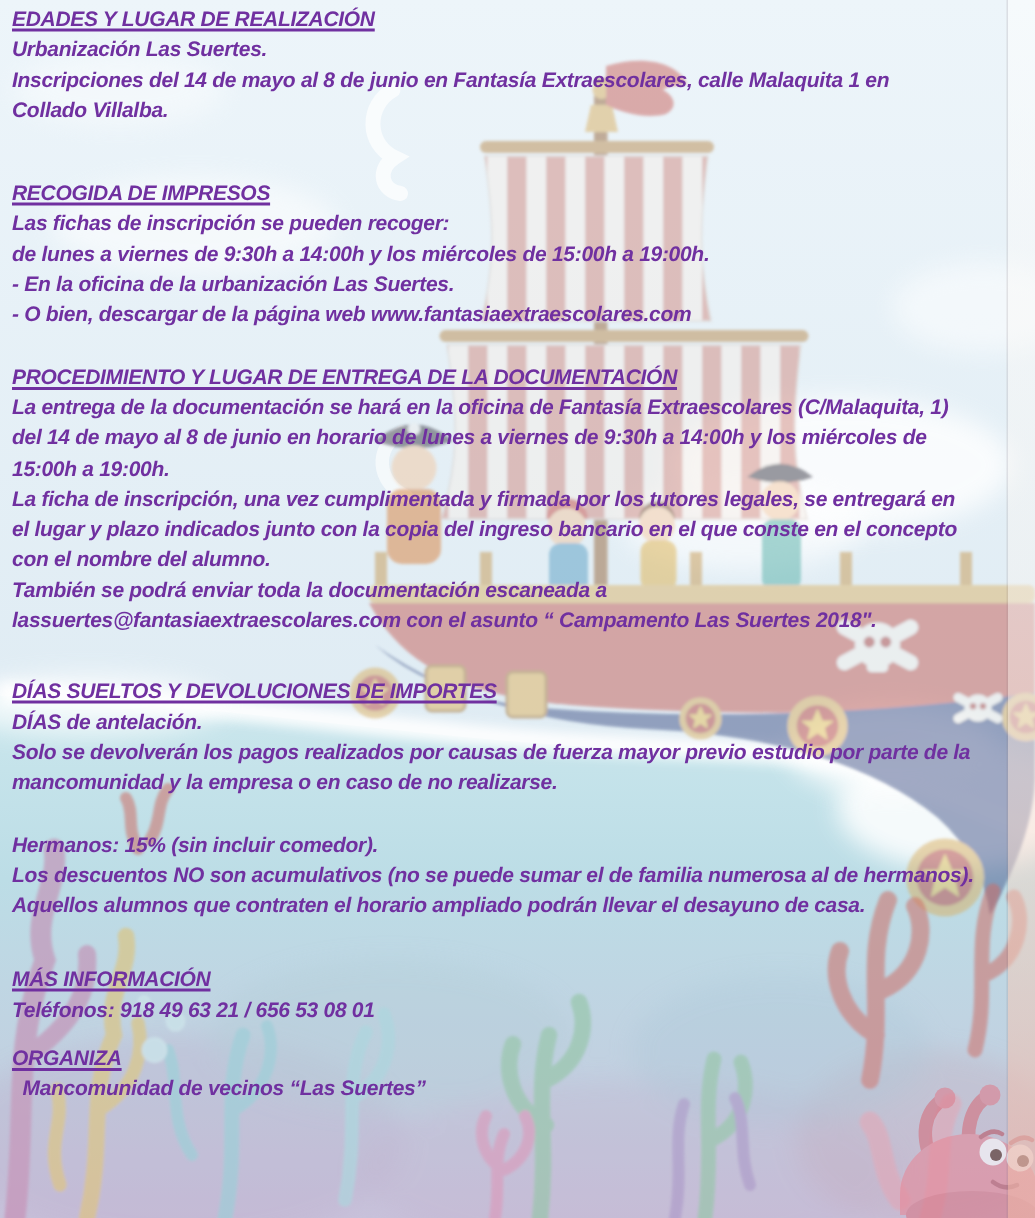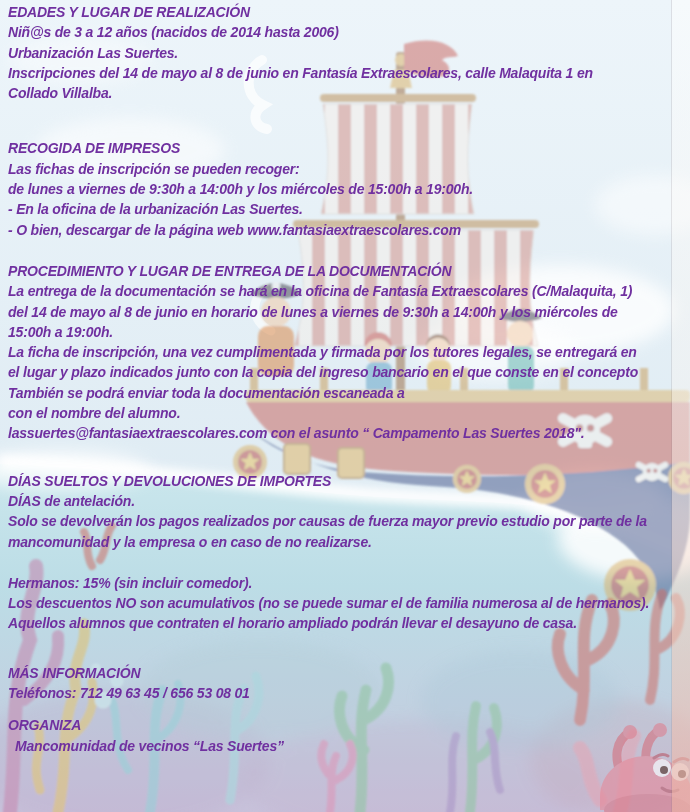--- a/index.html
+++ b/index.html
@@ -8,21 +8,21 @@
     background:#e9f2f8;
     font-family:"Liberation Sans","DejaVu Sans",sans-serif;
   }
   #bg{position:absolute;left:0;top:0;width:690px;height:812px}
   #textlayer{
     position:absolute;left:8px;top:2px;width:680px;
     color:#7030a0;font-weight:bold;font-style:italic;
     font-size:14px;line-height:20.3px;letter-spacing:-0.2px;
   }
   .sec{margin:0}
-  .hdr{text-decoration-thickness:1.5px;text-underline-offset:2px;white-space:nowrap}
+  .hdr{text-decoration:underline;text-decoration-thickness:1.5px;text-underline-offset:2px;white-space:nowrap}
   .line{white-space:nowrap}
   .indent{padding-left:7px}
   #sec-recogida{margin-top:35px}
   #sec-procedimiento{margin-top:21px}
   #sec-dias{margin-top:27px}
   #sec-descuentos{margin-top:21px}
   #sec-mas{margin-top:29px}
   #sec-organiza{margin-top:12px}
 </style>
 </head>
@@ -216,62 +216,61 @@
   </g>
 
   <rect x="671" y="0" width="1" height="812" fill="#8c7882" opacity="0.18"></rect>
   <rect x="672" y="0" width="18" height="812" fill="url(#edge)"></rect>
 </svg>
 
 <div id="textlayer">
 
   <section class="sec" id="sec-edades">
     <div class="hdr">EDADES Y LUGAR DE REALIZACIÓN</div>
-    <div class="line">Niñ@s de 3 a 12 años (nacidos de 2014 hasta 2006)</div>
     <div class="line">Urbanización Las Suertes.</div>
     <div class="line">Inscripciones del 14 de mayo al 8 de junio en Fantasía Extraescolares, calle Malaquita 1 en</div>
     <div class="line">Collado Villalba.</div>
   </section>
 
   <section class="sec" id="sec-recogida">
     <div class="hdr">RECOGIDA DE IMPRESOS</div>
     <div class="line">Las fichas de inscripción se pueden recoger:</div>
     <div class="line">de lunes a viernes de 9:30h a 14:00h y los miércoles de 15:00h a 19:00h.</div>
     <div class="line">- En la oficina de la urbanización Las Suertes.</div>
     <div class="line">- O bien, descargar de la página web www.fantasiaextraescolares.com</div>
   </section>
 
   <section class="sec" id="sec-procedimiento">
     <div class="hdr">PROCEDIMIENTO Y LUGAR DE ENTREGA DE LA DOCUMENTACIÓN</div>
     <div class="line">La entrega de la documentación se hará en la oficina de Fantasía Extraescolares (C/Malaquita, 1)</div>
     <div class="line">del 14 de mayo al 8 de junio en horario de lunes a viernes de 9:30h a 14:00h y los miércoles de</div>
     <div class="line">15:00h a 19:00h.</div>
     <div class="line">La ficha de inscripción, una vez cumplimentada y firmada por los tutores legales, se entregará en</div>
     <div class="line">el lugar y plazo indicados junto con la copia del ingreso bancario en el que conste en el concepto</div>
+    <div class="line">con el nombre del alumno.</div>
     <div class="line">También se podrá enviar toda la documentación escaneada a</div>
-    <div class="line">con el nombre del alumno.</div>
     <div class="line">lassuertes@fantasiaextraescolares.com con el asunto “ Campamento Las Suertes 2018".</div>
   </section>
 
   <section class="sec" id="sec-dias">
     <div class="hdr">DÍAS SUELTOS Y DEVOLUCIONES DE IMPORTES</div>
     <div class="line">DÍAS de antelación.</div>
     <div class="line">Solo se devolverán los pagos realizados por causas de fuerza mayor previo estudio por parte de la</div>
     <div class="line">mancomunidad y la empresa o en caso de no realizarse.</div>
   </section>
 
   <section class="sec" id="sec-descuentos">
     <div class="line">Hermanos: 15% (sin incluir comedor).</div>
     <div class="line">Los descuentos NO son acumulativos (no se puede sumar el de familia numerosa al de hermanos).</div>
     <div class="line">Aquellos alumnos que contraten el horario ampliado podrán llevar el desayuno de casa.</div>
   </section>
 
   <section class="sec" id="sec-mas">
     <div class="hdr">MÁS INFORMACIÓN</div>
-    <div class="line">Teléfonos: 712 49 63 45 / 656 53 08 01</div>
+    <div class="line">Teléfonos: 918 49 63 21 / 656 53 08 01</div>
   </section>
 
   <section class="sec" id="sec-organiza">
     <div class="hdr">ORGANIZA</div>
     <div class="line indent">Mancomunidad de vecinos “Las Suertes”</div>
   </section>
 
 </div>
 
 </body></html>

